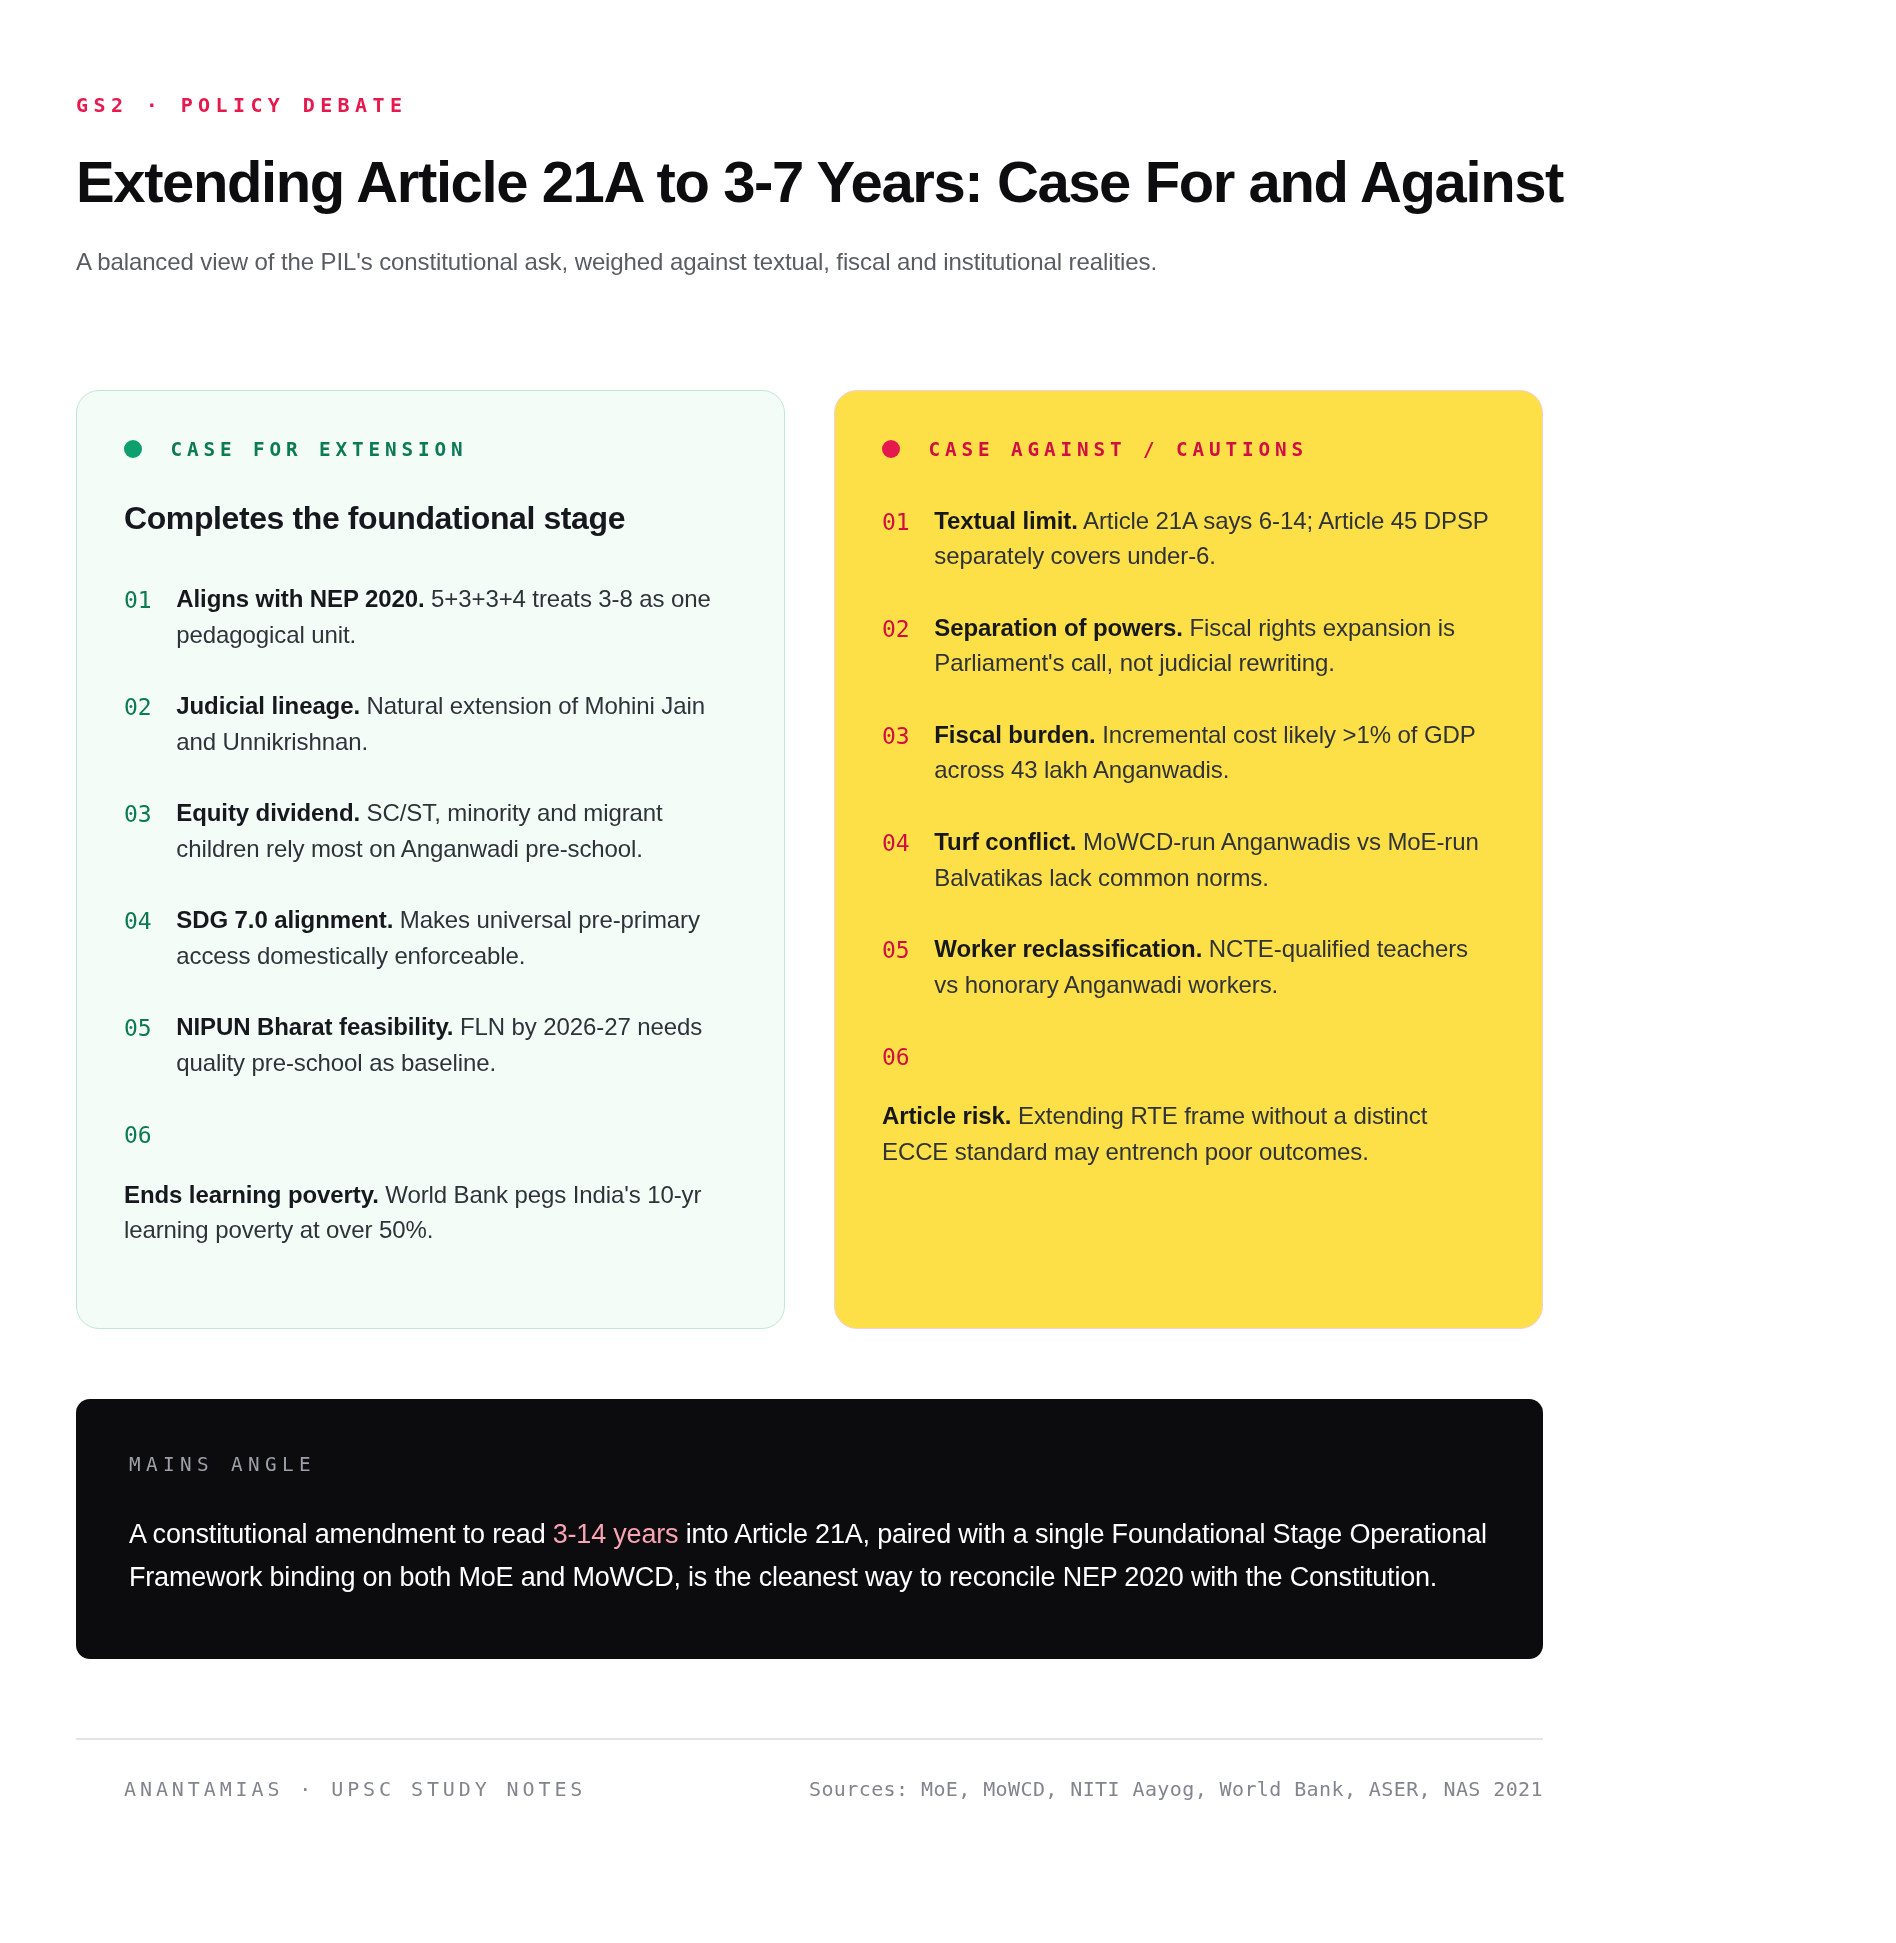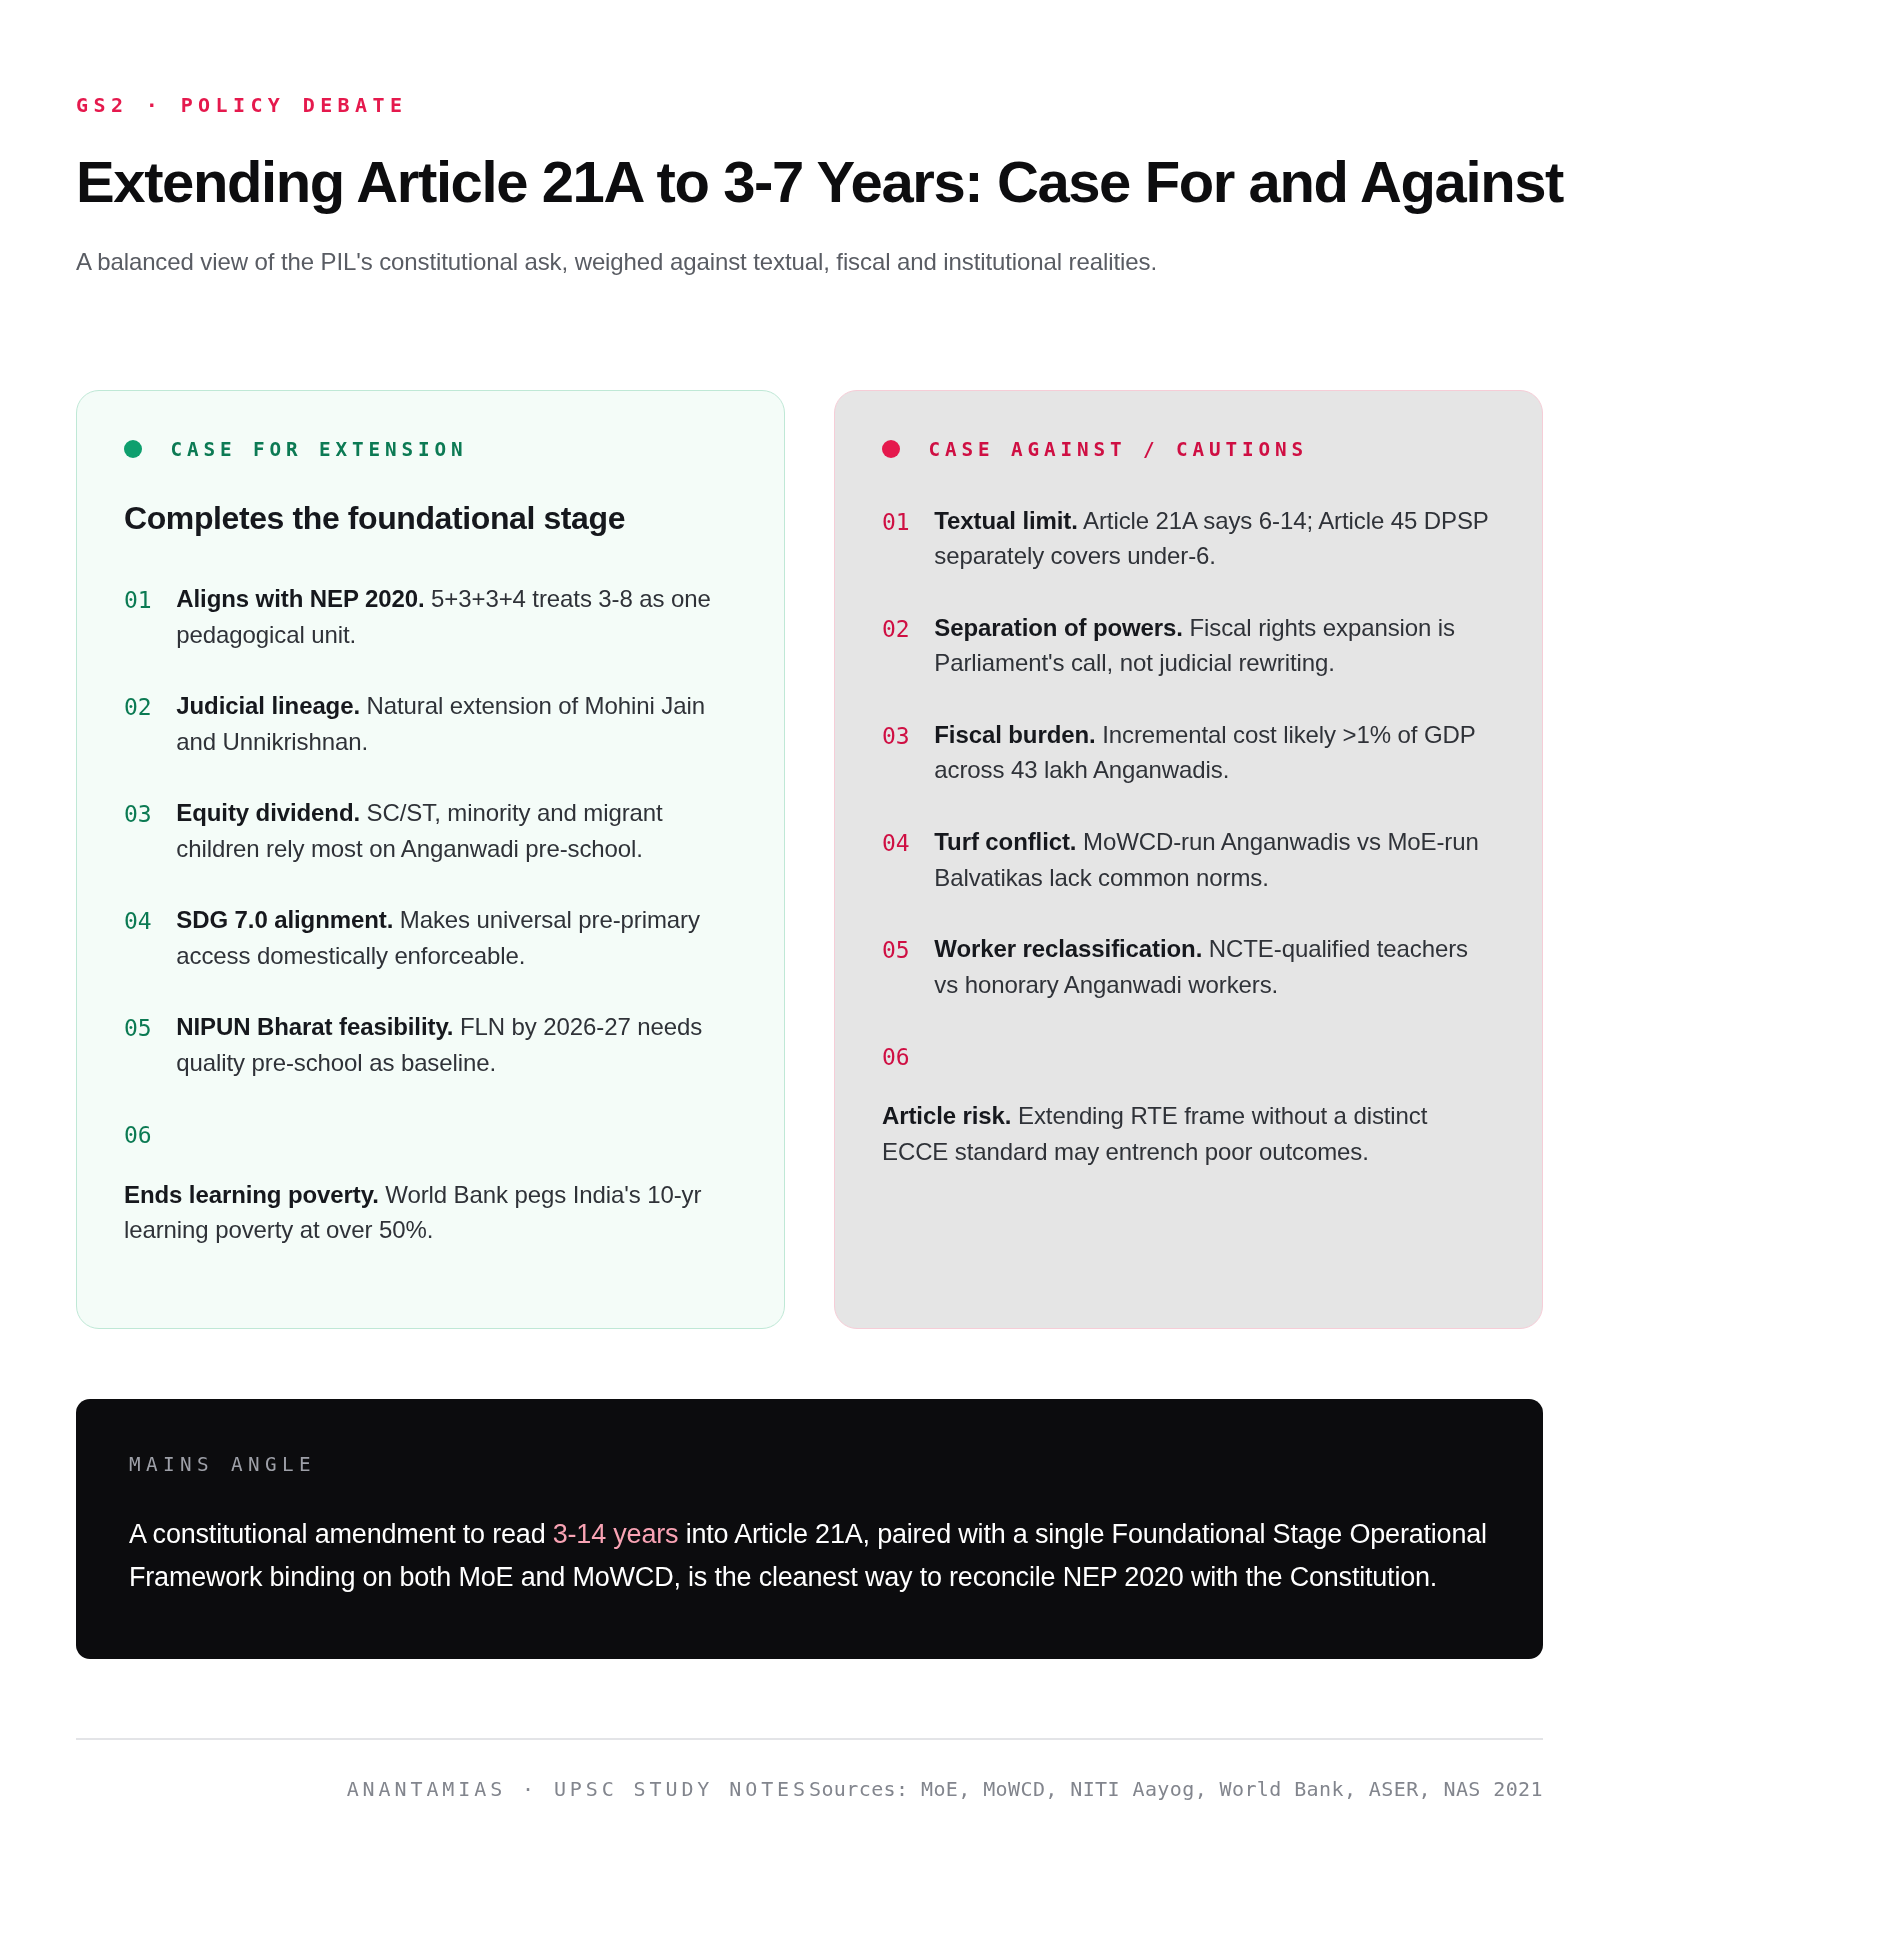--- a/index.html
+++ b/index.html
@@ -68,21 +68,21 @@
     padding: 49px 44px 53px 47px;
     min-height: 939px;
   }
 
   .card--for {
     background: #f4fcf8;
     border: 1.3px solid #bfe8d6;
   }
 
   .card--against {
-    background: #e5e5e5;
+    background: #fde047;
     border: 1.3px solid #f6cdd7;
   }
 
   .card-eyebrow {
     display: flex;
     align-items: center;
     gap: 28px;
     line-height: 1;
   }
 
@@ -178,24 +178,25 @@
   .footer-rule {
     margin-top: 79px;
     height: 1.3px;
     background: #e3e4e7;
   }
 
   .footer {
     margin-top: 37px;
     display: flex;
     align-items: center;
-    justify-content: flex-end;
+    justify-content: space-between;
     font-family: "DejaVu Sans Mono", "Liberation Mono", monospace;
     font-size: 20px;
     color: #82858d;
+    margin-left: 48px;
   }
 
   .footer-brand { letter-spacing: 3.9px; }
   .footer-sources { letter-spacing: 0.4px; }
 </style>
 </head>
 <body>
 
 <div class="page">
 

